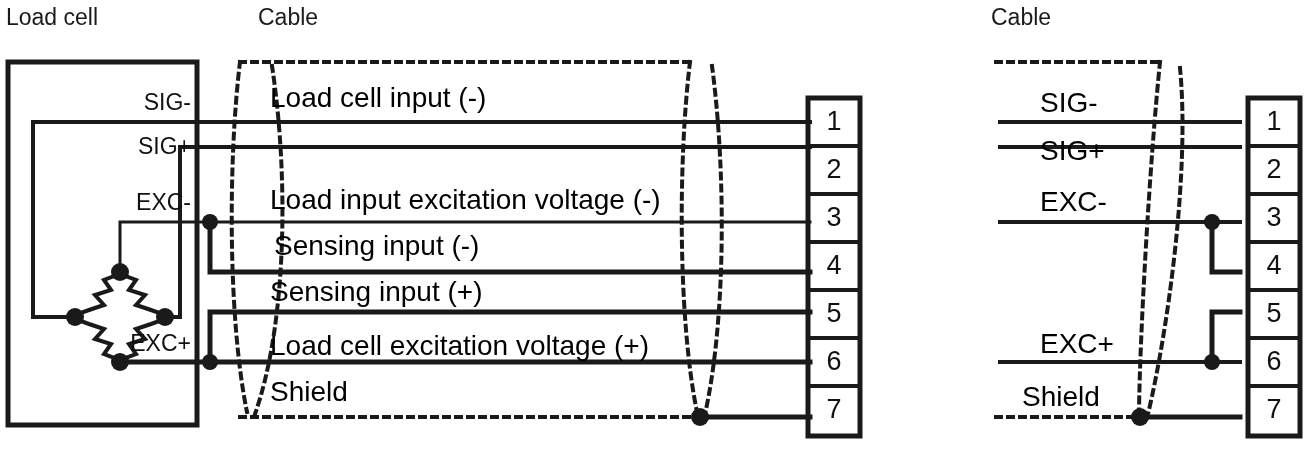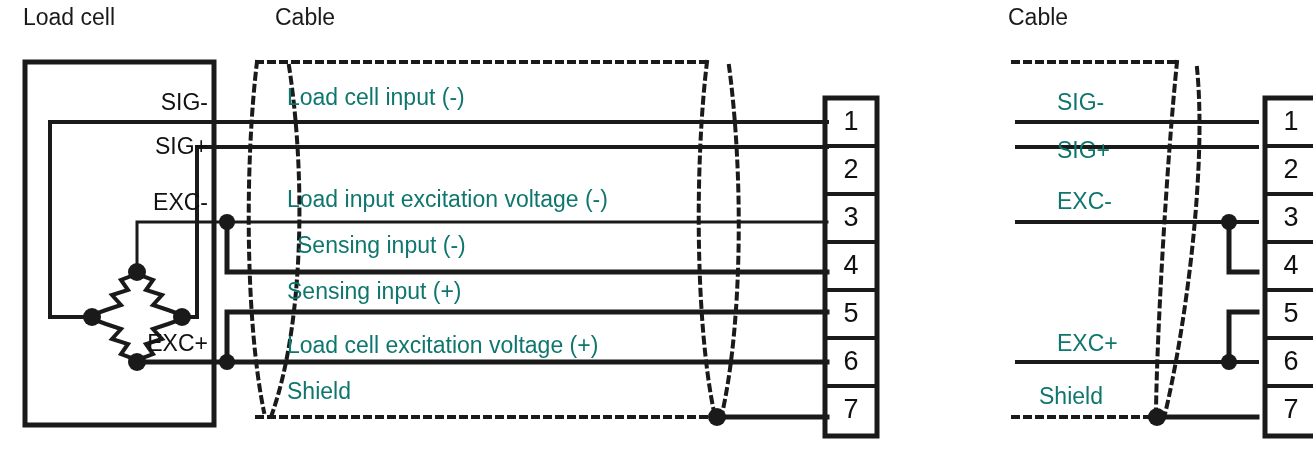--- a/index.html
+++ b/index.html
@@ -1,21 +1,21 @@
 <!DOCTYPE html>
 <html><head>
 <meta charset="utf-8">
 <style>
   html,body{margin:0;padding:0;background:#ffffff;}
   body{width:1313px;height:453px;position:relative;overflow:hidden;
        font-family:"Liberation Sans","DejaVu Sans",sans-serif;color:#000;}
-  #stage{position:absolute;left:0;top:0;width:1089px;height:453px;margin-left:17px;}
+  #stage{position:absolute;left:0;top:0;width:1089px;height:453px;}
   svg{position:absolute;left:0;top:0;}
   .hdr{position:absolute;font-size:23px;line-height:23px;color:#1a1a1a;white-space:nowrap;}
-  .wlbl{position:absolute;font-size:23px;line-height:23px;color:#0f766e;white-space:nowrap;}
+  .wlbl{position:absolute;font-size:28px;line-height:23px;color:#000000;white-space:nowrap;}
   .plbl{position:absolute;font-size:23px;line-height:23px;color:#111;white-space:nowrap;text-align:right;}
   .tnum{position:absolute;font-size:27px;line-height:27px;color:#111;width:48px;text-align:center;}
 </style>
 </head>
 <body>
 
 <div id="stage">
 
   <div class="hdr" style="left:6px;top:6px;">Load cell</div>
   <div class="hdr" style="left:258px;top:6px;">Cable</div>
@@ -109,21 +109,21 @@
     </g>
   </svg>
 
   <div class="plbl" style="left:66px;top:91px;width:125px;">SIG-</div>
   <div class="plbl" style="left:66px;top:135px;width:125px;">SIG+</div>
   <div class="plbl" style="left:66px;top:191px;width:125px;">EXC-</div>
   <div class="plbl" style="left:66px;top:332px;width:125px;">EXC+</div>
 
   <div class="wlbl" style="left:270px;top:86px;">Load cell input (-)</div>
   <div class="wlbl" style="left:270px;top:188px;">Load input excitation voltage (-)</div>
-  <div class="wlbl" style="left:280px;top:234px;">Sensing input (-)</div>
+  <div class="wlbl" style="left:274px;top:234px;">Sensing input (-)</div>
   <div class="wlbl" style="left:270px;top:334px;">Load cell excitation voltage (+)</div>
   <div class="wlbl" style="left:270px;top:280px;">Sensing input (+)</div>
   <div class="wlbl" style="left:270px;top:380px;">Shield</div>
 
   <div class="tnum" style="left:810px;top:108px;">1</div>
   <div class="tnum" style="left:810px;top:156px;">2</div>
   <div class="tnum" style="left:810px;top:204px;">3</div>
   <div class="tnum" style="left:810px;top:252px;">4</div>
   <div class="tnum" style="left:810px;top:300px;">5</div>
   <div class="tnum" style="left:810px;top:348px;">6</div>

